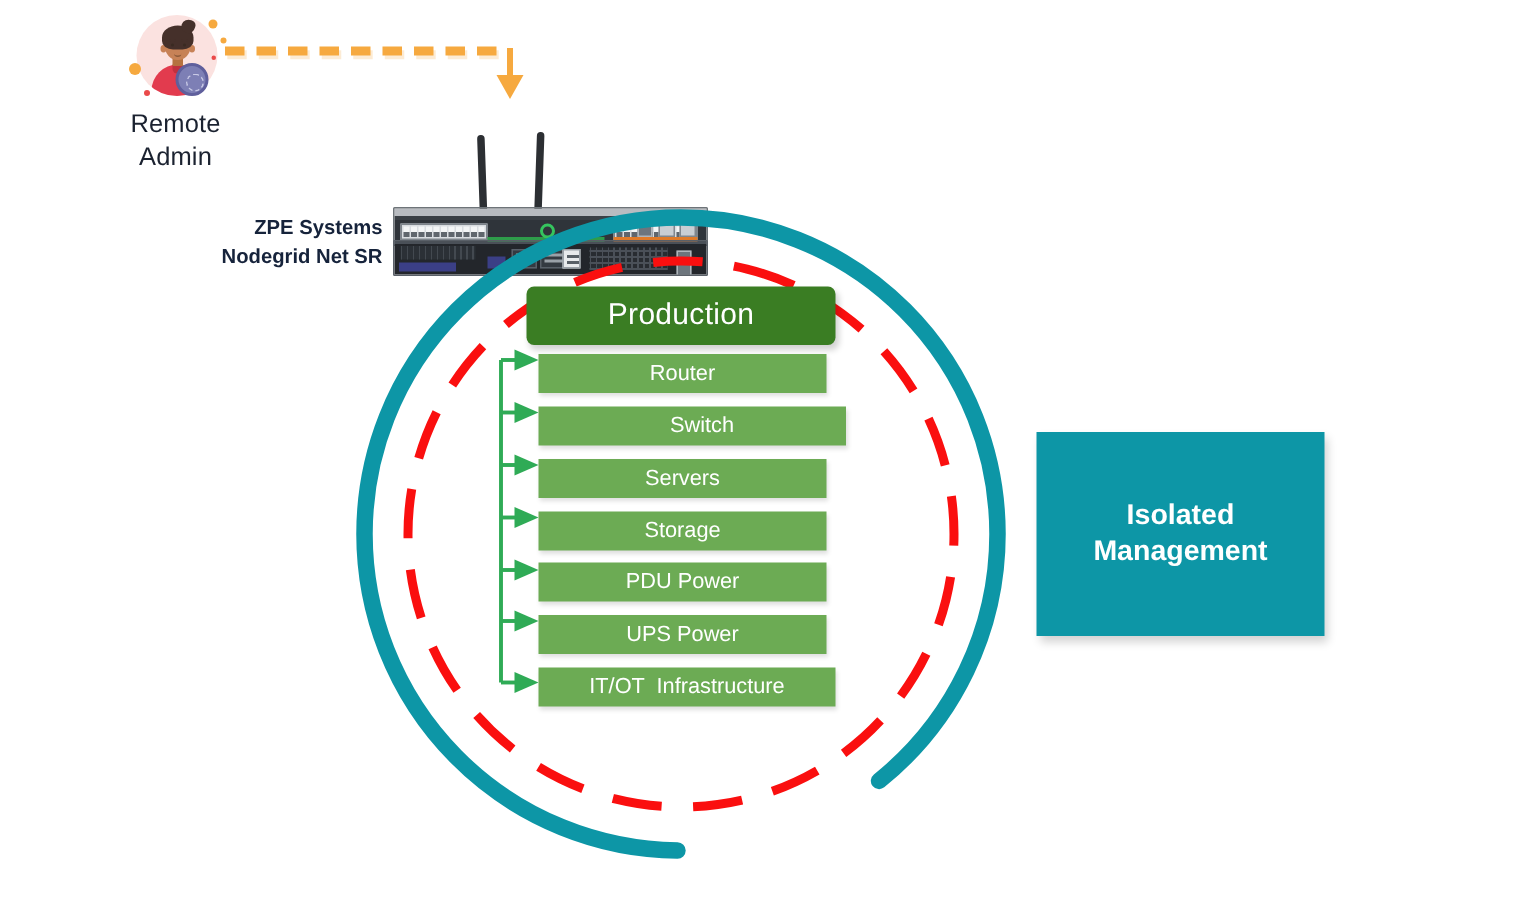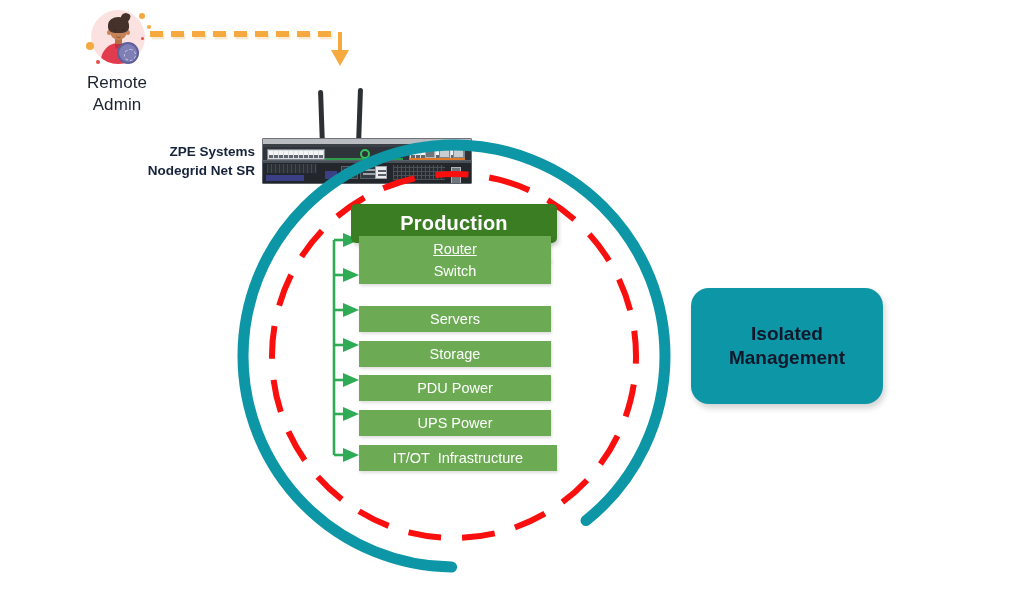--- a/index.html
+++ b/index.html
@@ -362,28 +362,28 @@
     position: absolute;
     left: 0; top: 0;
     width: 1024px; height: 600px;
     pointer-events: none;
   }
 
   
   #production-box {
     position: absolute;
     left: 351px;
-    top: 204px;
+    top: 191px;
     width: 206px;
     height: 39px;
     background: #3a7d23;
     border-radius: 5px;
     color: #ffffff;
     font-size: 20px;
-    font-weight: bold;
+    font-weight: normal;
     display: flex;
     align-items: center;
     justify-content: center;
     letter-spacing: 0.2px;
     box-shadow: 2px 3px 4px rgba(0,0,0,0.18);
   }
 
   
   .asset-box {
     position: absolute;
@@ -399,24 +399,24 @@
     white-space: pre;
     box-shadow: 1px 2px 3px rgba(0,0,0,0.13);
   }
 
   
   #isolated-box {
     position: absolute;
     left: 691px;
     top: 288px;
     width: 192px;
-    height: 116px;
+    height: 136px;
     background: #0d96a6;
-    border-radius: 18px;
-    color: #0f172a;
+    border-radius: 0;
+    color: #ffffff;
     font-size: 19px;
     font-weight: bold;
     line-height: 24px;
     text-align: center;
     display: flex;
     align-items: center;
     justify-content: center;
     box-shadow: 2px 4px 6px rgba(0,0,0,0.18);
   }
 </style>
@@ -554,22 +554,22 @@
         <path d="M343 338 L359 345 L343 352 Z"></path>
         <path d="M343 373 L359 380 L343 387 Z"></path>
         <path d="M343 407 L359 414 L343 421 Z"></path>
         <path d="M343 448 L359 455 L343 462 Z"></path>
       </g>
     </g>
   </svg>
 
   <div id="production-box">Production</div>
 
-  <div class="asset-box" style="top:236px;text-decoration:underline;">Router</div>
-  <div class="asset-box" style="top:258px;">Switch</div>
+  <div class="asset-box" style="top:236px;">Router</div>
+  <div class="asset-box" style="top:271px;padding-left:13px;">Switch</div>
   <div class="asset-box" style="top:306px;">Servers</div>
   <div class="asset-box" style="top:341px;">Storage</div>
   <div class="asset-box" style="top:410px;">UPS Power</div>
   <div class="asset-box" style="top:375px;">PDU Power</div>
   <div class="asset-box" style="top:445px; width:198px;">IT/OT  Infrastructure</div>
 
   <div id="isolated-box">
     <div>
       <div>Isolated</div>
       <div>Management</div>

